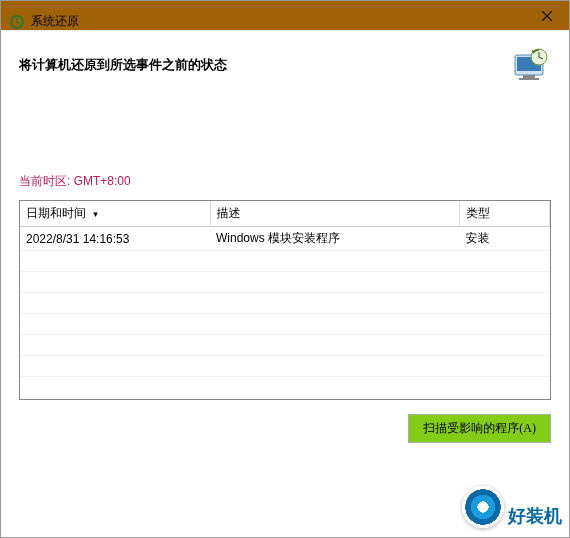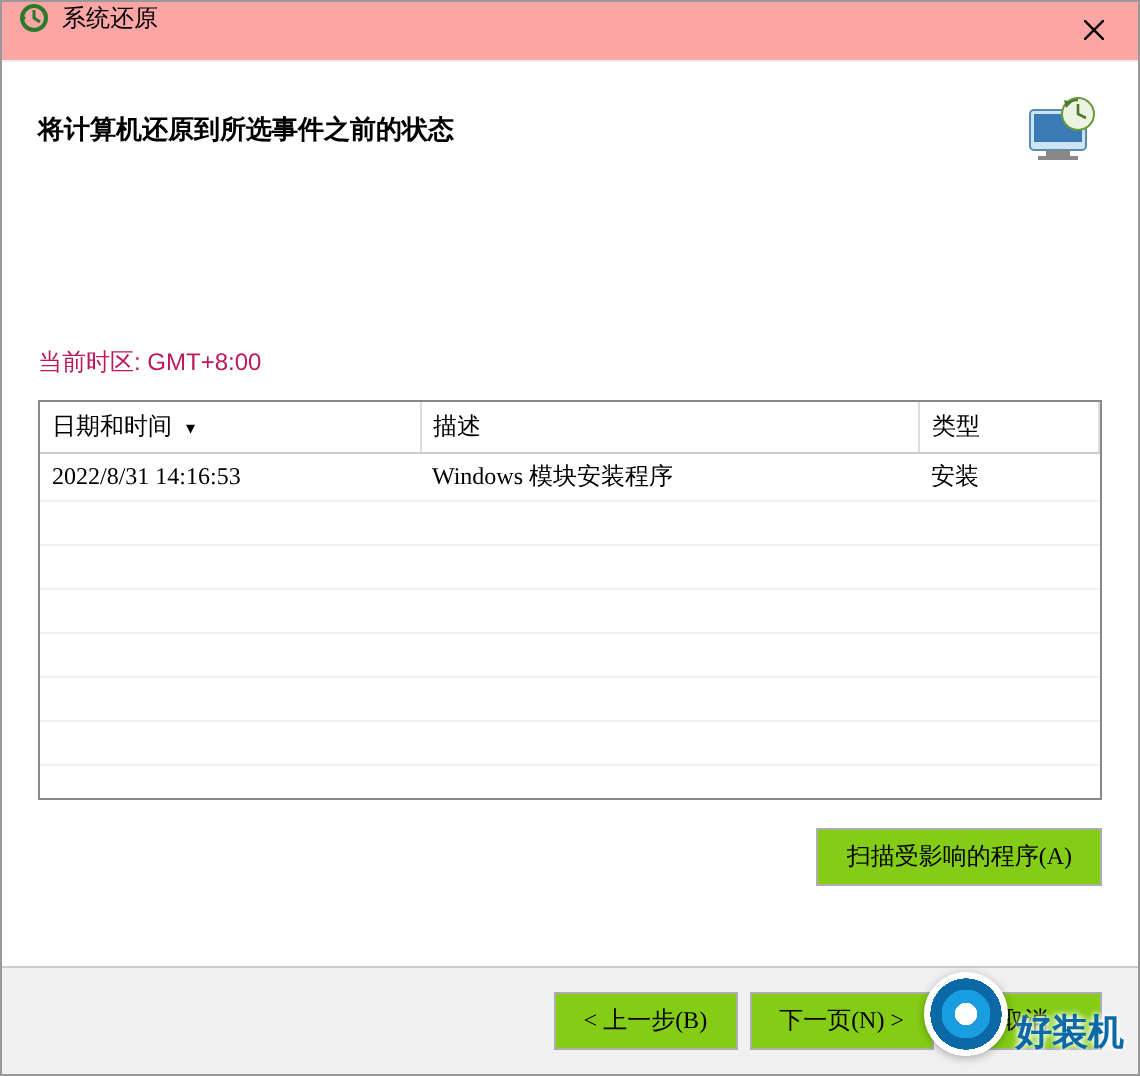--- a/index.html
+++ b/index.html
@@ -15,23 +15,23 @@
     .dialog {
       width: 570px;
       height: 538px;
       border: 1px solid #999;
       background: #fff;
       display: flex;
       flex-direction: column;
     }
     .titlebar {
       height: 30px;
-      background: #fca5a5;
-      display: flex;
-      align-items: flex-start;
+      background: #a16207;
+      display: flex;
+      align-items: flex-end;
       padding: 0 2px 0 8px;
       border-bottom: 1px solid #eee;
     }
     .titlebar-icon {
       width: 16px; height: 16px;
       margin-right: 6px;
       display: flex; align-items: center; justify-content: center;
     }
     .titlebar-title { flex: 1; font-size: 12px; color: #000; }
     .titlebar-close {
@@ -54,21 +54,21 @@
       flex-direction: column;
     }
     .spacer-top { height: 80px; }
     .timezone-label { font-size: 12px; color: #be185d; margin-bottom: 10px; }
     .table-container {
       border: 1px solid #888;
       height: 200px;
       overflow: hidden;
       background: #fff;
     }
-    .table { width: 100%; border-collapse: collapse; table-layout: fixed; font-family: Liberation Serif, serif; }
+    .table { width: 100%; border-collapse: collapse; table-layout: fixed; }
     .table th {
       background: #fff;
       border-right: 1px solid #ddd;
       border-bottom: 1px solid #ccc;
       padding: 4px 6px;
       text-align: left;
       font-weight: normal;
       font-size: 12px;
       position: relative;
     }
@@ -234,24 +234,19 @@
             </tr>
           </tbody>
       </table>
     </div>
 
     <div class="scan-button-row">
       <button class="btn">扫描受影响的程序(A)</button>
     </div>
   </div>
 
-  <div class="footer">
-    <button class="btn">&lt; 上一步(B)</button>
-    <button class="btn">下一页(N) &gt;</button>
-    <button class="btn">取消</button>
-  </div>
 
 </div>
 
 <div class="watermark">
   <div class="watermark-eye"></div>
   <div class="watermark-text">好装机</div>
 </div>
 
 </body></html>

